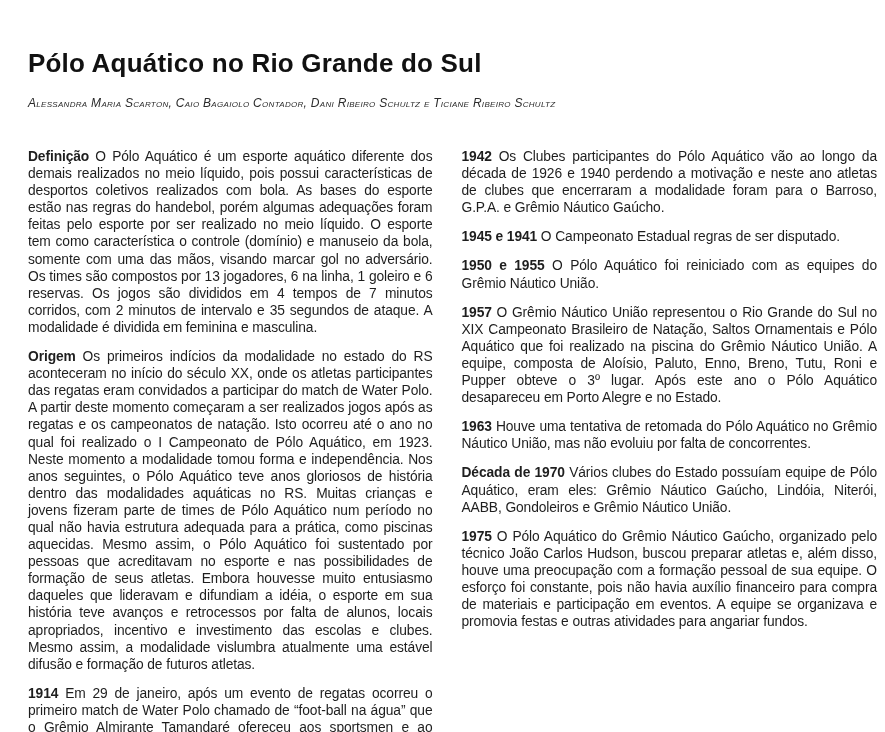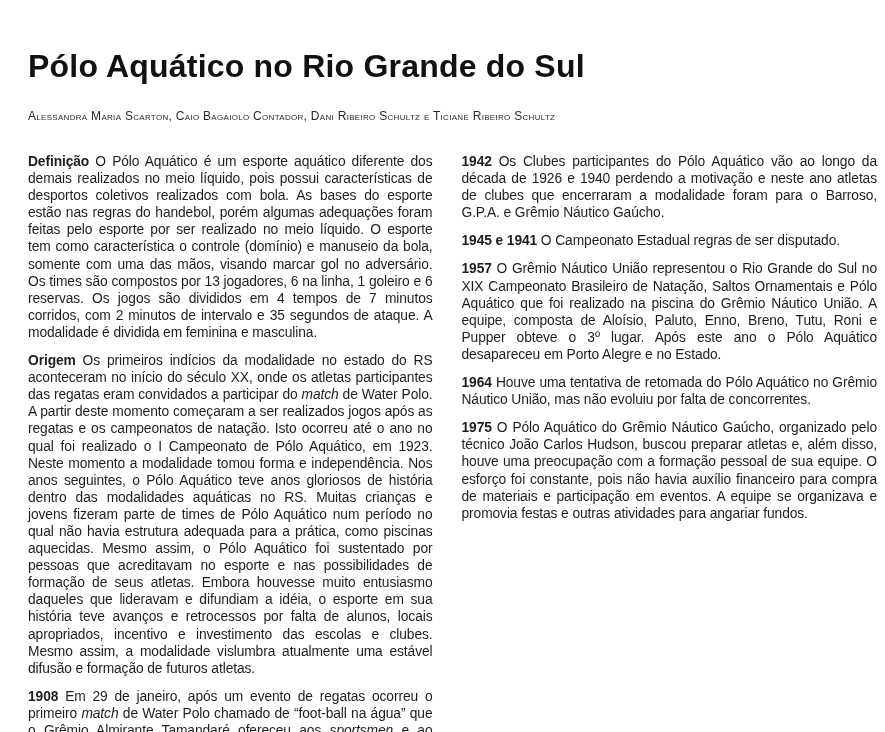--- a/index.html
+++ b/index.html
@@ -12,65 +12,68 @@
     height: 732px;
     overflow: hidden;
     font-family: "Liberation Sans", sans-serif;
     color: #1e1e1e;
   }
   .page {
     padding: 48px 8px 0 28px;
   }
   .page-title {
     margin: 0;
-    font-size: 32px;
+    font-size: 26px;
     font-weight: bold;
     letter-spacing: 0.2px;
     color: #111111;
   }
   .authors-line {
-    margin: 24px 0 0 0;
+    margin: 17px 0 0 0;
     font-size: 12px;
     font-variant: small-caps;
     letter-spacing: 0.3px;
     color: #2a2a2a;
+    font-style: italic;
   }
   .cols {
     display: flex;
     gap: 29px;
     margin-top: 26px;
   }
   .col {
     font-size: 13.8px;
     line-height: 17.1px;
     letter-spacing: -0.1px;
     text-align: justify;
     hyphens: none;
   }
   .col-left  { width: 405px; }
   .col-right { width: 416px; }
   .col p {
-    margin: 4px 0 11px 0;
+    margin: 12px 0 11px 0;
   }
   .b { font-weight: bold; }
-  .i { font-style: italic; }
+  .i { }
 </style>
 </head>
 <body>
 
 <div class="page">
   <h1 class="page-title">Pólo Aquático no Rio Grande do Sul</h1>
   <p class="authors-line">Alessandra Maria Scarton, Caio Bagaiolo Contador, Dani Ribeiro Schultz e Ticiane Ribeiro Schultz</p>
   <div class="cols">
     <div class="col col-left">
         <p><span class="b">Definição</span><span> O Pólo Aquático é um esporte aquático diferente dos demais realizados no meio líquido, pois possui características de desportos coletivos realizados com bola. As bases do esporte estão nas regras do handebol, porém algumas adequações foram feitas pelo esporte por ser realizado no meio líquido. O esporte tem como característica o controle (domínio) e manuseio da bola, somente com uma das mãos, visando marcar gol no adversário. Os times são compostos por 13 jogadores, 6 na linha, 1 goleiro e 6 reservas. Os jogos são divididos em 4 tempos de 7 minutos corridos, com 2 minutos de intervalo e 35 segundos de ataque. A modalidade é dividida em feminina e masculina.</span></p>
         <p><span class="b">Origem</span><span> Os primeiros indícios da modalidade no estado do RS aconteceram no início do século XX, onde os atletas participantes das regatas eram convidados a participar do </span><span class="i">match</span><span> de Water Polo. A partir deste momento começaram a ser realizados jogos após as regatas e os campeonatos de natação. Isto ocorreu até o ano no qual foi realizado o I Campeonato de Pólo Aquático, em 1923. Neste momento a modalidade tomou forma e independência. Nos anos seguintes, o Pólo Aquático teve anos gloriosos de história dentro das modalidades aquáticas no RS. Muitas crianças e jovens fizeram parte de times de Pólo Aquático num período no qual não havia estrutura adequada para a prática, como piscinas aquecidas. Mesmo assim, o Pólo Aquático foi sustentado por pessoas que acreditavam no esporte e nas possibilidades de formação de seus atletas. Embora houvesse muito entusiasmo daqueles que lideravam e difundiam a idéia, o esporte em sua história teve avanços e retrocessos por falta de alunos, locais apropriados, incentivo e investimento das escolas e clubes. Mesmo assim, a modalidade vislumbra atualmente uma estável difusão e formação de futuros atletas.</span></p>
-        <p><span class="b">1908</span><span> Em 29 de janeiro, após um evento de regatas ocorreu o primeiro </span><span class="i">match</span><span> de Water Polo chamado de “foot-ball na água” que o Grêmio Almirante Tamandaré ofereceu aos </span><span class="i">sportsmen</span><span> e ao público porto alegrense em geral.</span></p>
+        <p><span class="b">1914</span><span> Em 29 de janeiro, após um evento de regatas ocorreu o primeiro </span><span class="i">match</span><span> de Water Polo chamado de “foot-ball na água” que o Grêmio Almirante Tamandaré ofereceu aos </span><span class="i">sportsmen</span><span> e ao público porto alegrense em geral.</span></p>
       </div>
     <div class="col col-right">
         <p><span class="b">1942</span><span> Os Clubes participantes do Pólo Aquático vão ao longo da década de 1926 e 1940 perdendo a motivação e neste ano atletas de clubes que encerraram a modalidade foram para o Barroso, G.P.A. e Grêmio Náutico Gaúcho.</span></p>
         <p><span class="b">1945 e 1941</span><span> O Campeonato Estadual regras de ser disputado.</span></p>
+        <p><span class="b">1950 e 1955</span><span> O Pólo Aquático foi reiniciado com as equipes do Grêmio Náutico União.</span></p>
         <p><span class="b">1957</span><span> O Grêmio Náutico União representou o Rio Grande do Sul no XIX Campeonato Brasileiro de Natação, Saltos Ornamentais e Pólo Aquático que foi realizado na piscina do Grêmio Náutico União. A equipe, composta de Aloísio, Paluto, Enno, Breno, Tutu, Roni e Pupper obteve o 3º lugar. Após este ano o Pólo Aquático desapareceu em Porto Alegre e no Estado.</span></p>
-        <p><span class="b">1964</span><span> Houve uma tentativa de retomada do Pólo Aquático no Grêmio Náutico União, mas não evoluiu por falta de concorrentes.</span></p>
+        <p><span class="b">1963</span><span> Houve uma tentativa de retomada do Pólo Aquático no Grêmio Náutico União, mas não evoluiu por falta de concorrentes.</span></p>
+        <p><span class="b">Década de 1970</span><span> Vários clubes do Estado possuíam equipe de Pólo Aquático, eram eles: Grêmio Náutico Gaúcho, Lindóia, Niterói, AABB, Gondoleiros e Grêmio Náutico União.</span></p>
         <p><span class="b">1975</span><span> O Pólo Aquático do Grêmio Náutico Gaúcho, organizado pelo técnico João Carlos Hudson, buscou preparar atletas e, além disso, houve uma preocupação com a formação pessoal de sua equipe. O esforço foi constante, pois não havia auxílio financeiro para compra de materiais e participação em eventos. A equipe se organizava e promovia festas e outras atividades para angariar fundos.</span></p>
       </div>
   </div>
 </div>
 
 </body></html>

